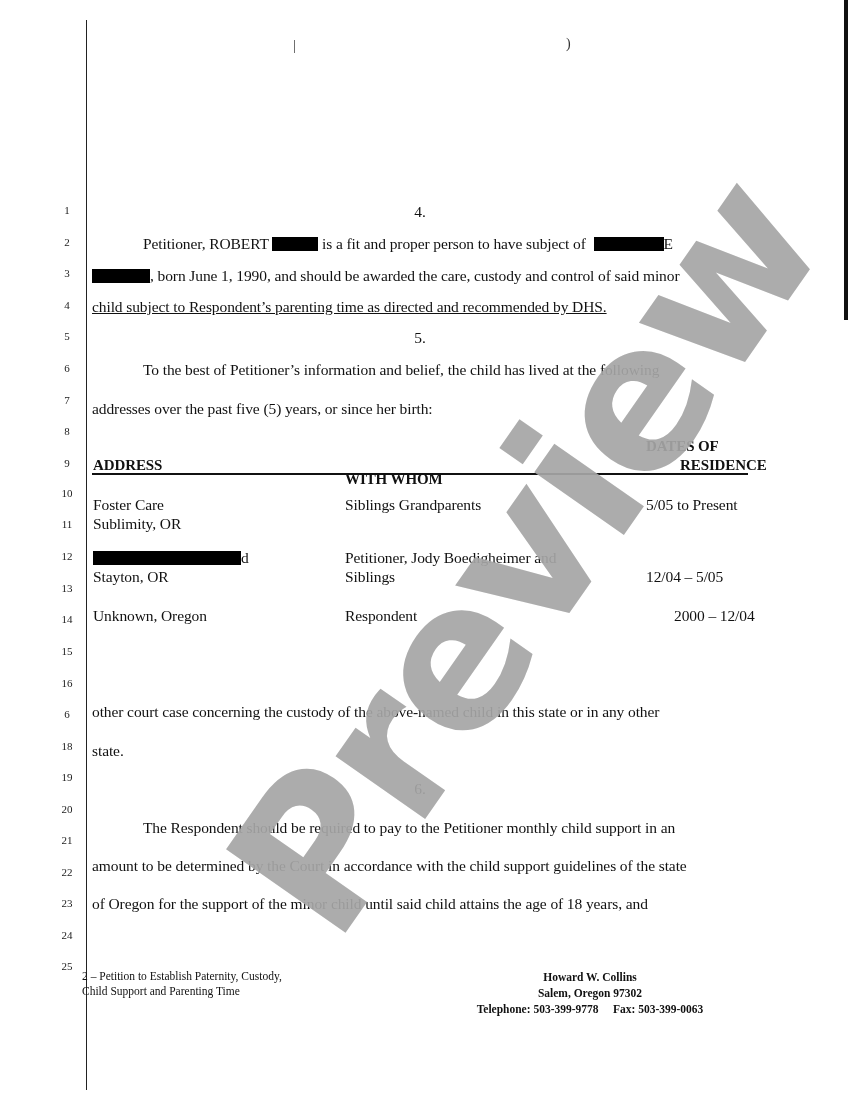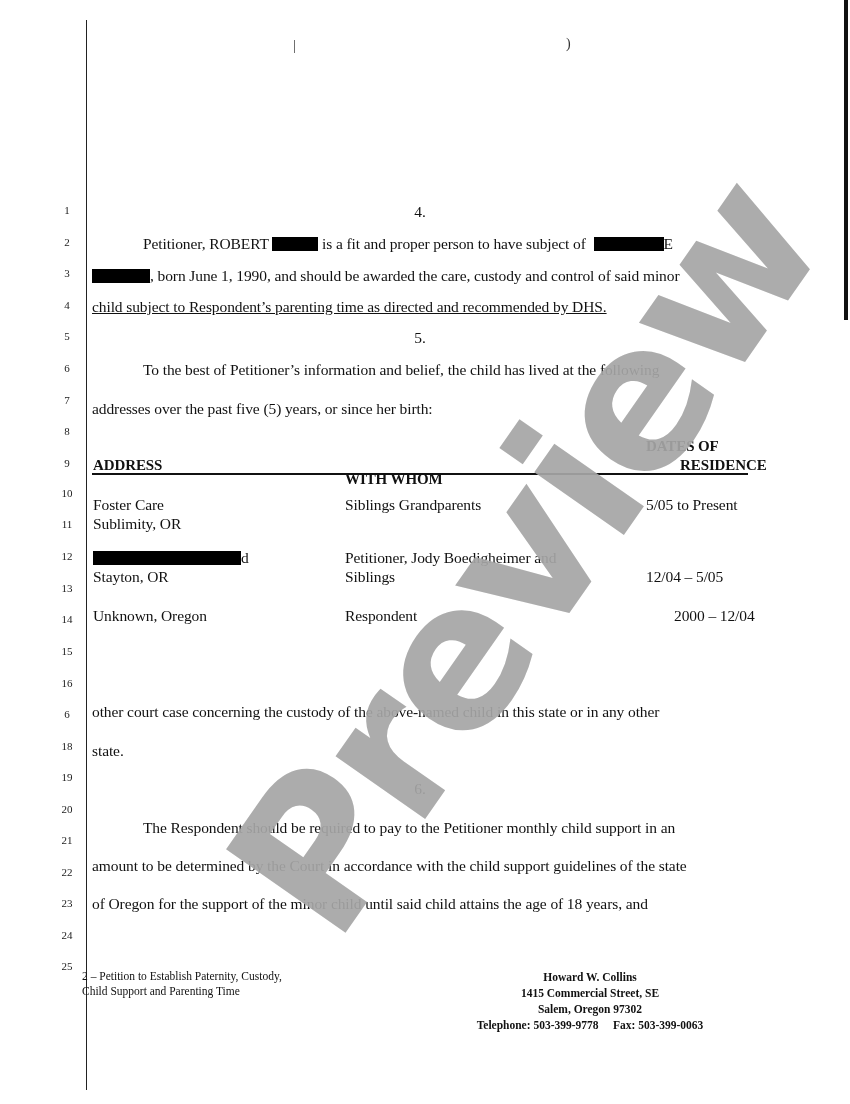--- a/index.html
+++ b/index.html
@@ -124,19 +124,18 @@
   <div class="t" style="left:143px;top:819px;">The Respondent should be required to pay to the Petitioner monthly child support in an</div>
   <div class="t" style="left:92px;top:857px;">amount to be determined by the Court in accordance with the child support guidelines of the state</div>
   <div class="t" style="left:92px;top:895px;">of Oregon for the support of the minor child until said child attains the age of 18 years, and</div>
 
   <div class="foot-left">
     <div>2 – Petition to Establish Paternity, Custody,</div>
     <div>Child Support and Parenting Time</div>
   </div>
   <div class="foot-right">
     <div>Howard W. Collins</div>
-    <div>1415 Commercial Street, SE</div>
     <div>Salem, Oregon 97302</div>
     <div style="white-space:pre;">Telephone: 503-399-9778     Fax: 503-399-0063</div>
   </div>
 
   <div class="watermark">Preview</div>
 </div>
 
 </body></html>

